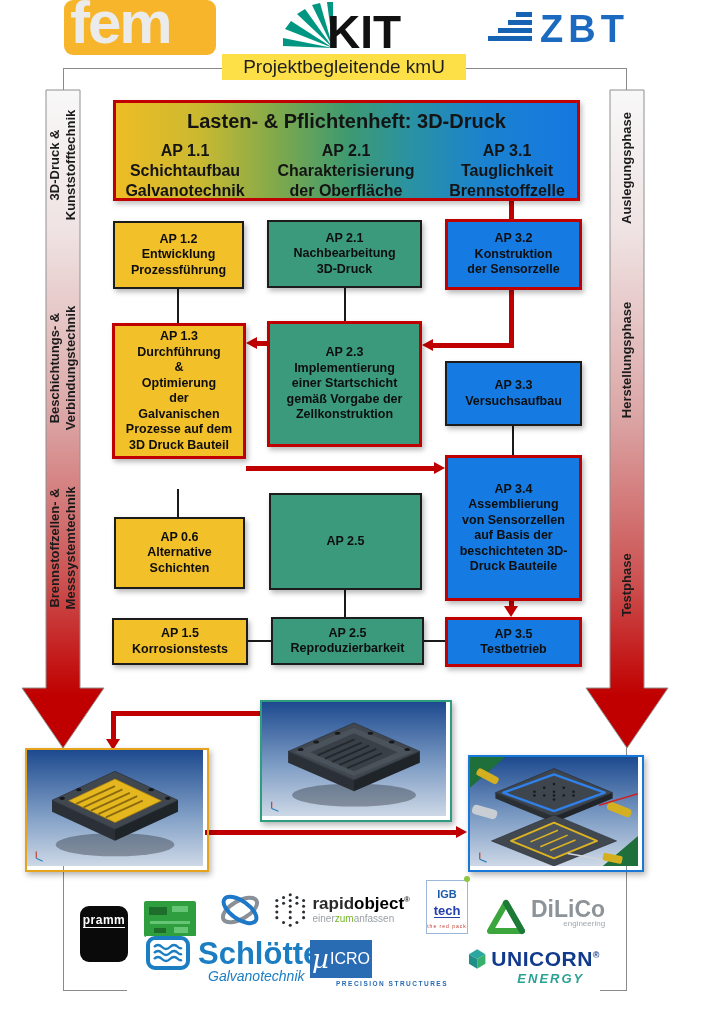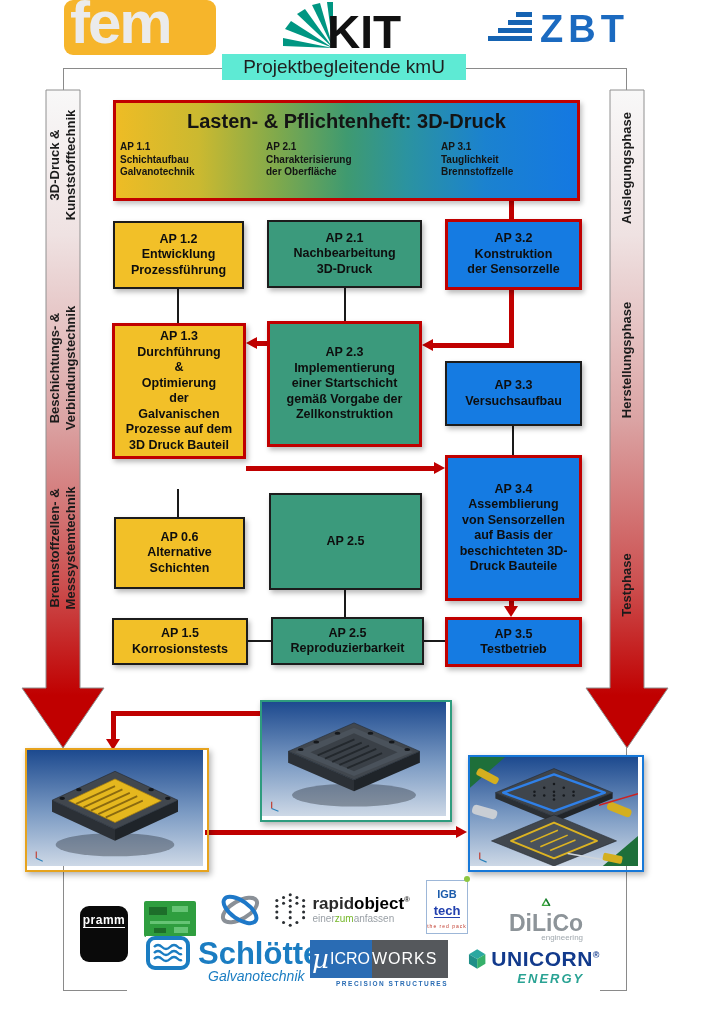--- a/index.html
+++ b/index.html
@@ -1,38 +1,38 @@
 <!DOCTYPE html>
 <html><head>
 <meta charset="utf-8">
 <style>
   html,body{margin:0;padding:0;background:#fff;}
   #stage{position:relative;width:701px;height:1024px;background:#fff;overflow:hidden;
          font-family:"Liberation Sans",sans-serif;}
   
   .frame{position:absolute;left:63px;top:68px;width:562px;height:921px;border:1px solid #8a8a8a;}
-  .frame-title{position:absolute;left:222px;top:54px;width:244px;height:26px;background:#5eead4;
+  .frame-title{position:absolute;left:222px;top:54px;width:244px;height:26px;background:#fde047;
     text-align:center;font-size:19px;color:#1f1f1f;line-height:26px;font-weight:500;z-index:6;}
   .white-mask{position:absolute;left:127px;top:982px;width:436px;height:14px;background:#fff;z-index:4;}
   
   .toplogo{position:absolute;}
   .fem-rect{position:absolute;inset:0;background:#f6b52b;border-radius:9px;}
   .fem-text{position:absolute;left:6px;top:-12px;font-size:60px;font-weight:bold;color:#ebebeb;
     letter-spacing:-2px;}
   
   .side-arrow{position:absolute;width:90px;height:672px;z-index:2;}
   .vlabel{position:absolute;transform:translate(-50%,-50%) rotate(-90deg);white-space:pre-line;
     text-align:center;font-size:13px;font-weight:600;color:#1b1b1b;line-height:1.2;z-index:3;}
   
   .header-box{position:absolute;left:113px;top:100px;width:461px;height:95px;box-sizing:content-box;
     border:3px solid #c00000;z-index:4;box-shadow:2px 3px 5px rgba(0,0,0,.25);
     background:linear-gradient(90deg,#eebc25 0%,#cbb930 18%,#7fa94c 35%,#3f9a70 50%,#2b93a0 63%,#1b82cf 80%,#1478e2 100%);}
   .header-title{position:absolute;left:0;right:0;top:7px;text-align:center;font-size:20px;
     font-weight:600;color:#141414;}
-  .header-item{position:absolute;top:38px;text-align:left;font-size:10px;font-weight:600;
+  .header-item{position:absolute;top:38px;text-align:center;font-size:16px;font-weight:600;
     color:#141414;line-height:1.25;}
   .hi-txt{white-space:pre-line;}
   
   .box{position:absolute;box-sizing:border-box;border:2px solid #1c1c1c;display:flex;
     flex-direction:column;align-items:center;justify-content:center;text-align:center;
     font-size:12.5px;font-weight:600;line-height:1.24;color:#0e0e0e;z-index:4;
     box-shadow:2px 3px 5px rgba(0,0,0,.28);}
   .box.red-border{border:3px solid #c00000;}
   .yellow{background:#f2c028;}
   .teal{background:#3b9a7c;}
@@ -57,21 +57,21 @@
   .rapid-wrap{display:flex;align-items:center;gap:6px;}
   .rapid-name{font-size:17px;font-weight:bold;line-height:1;}
   .rapid-tag{font-size:10px;line-height:1.4;}
   .igb-box{width:40px;height:52px;border:1px solid #9db7d8;position:relative;background:#fff;
     text-align:center;}
   .igb-l1{font-size:11px;font-weight:bold;color:#1b5bab;margin-top:8px;line-height:1.05;}
   .igb-l2{font-size:13px;font-weight:bold;color:#2240ae;line-height:1.05;border-bottom:1px solid #2240ae;
     display:inline-block;}
   .igb-tag{font-size:5px;color:#c0392b;letter-spacing:1px;margin-top:4px;}
   .igb-dot{position:absolute;right:-3px;top:-5px;width:6px;height:6px;border-radius:50%;background:#8dc63f;}
-  .dilico-wrap{display:flex;align-items:center;gap:5px;flex-direction:column;}
+  .dilico-wrap{display:flex;align-items:flex-start;gap:5px;}
   .dilico-name{font-size:23px;font-weight:bold;color:#8d9499;line-height:1;}
   .dilico-sub{font-size:8px;color:#a0a8ae;text-align:right;margin-top:-2px;}
   .schl-wrap{display:flex;align-items:center;gap:8px;}
   .schl-name{font-size:31px;font-weight:bold;color:#1b7dc2;line-height:1;}
   .schl-sub{font-size:14px;font-style:italic;color:#1b7dc2;margin:-2px 0 0 62px;}
   .mw-bar{display:flex;width:138px;height:38px;}
   .mw-left{background:#2a6cb4;color:#fff;flex:0 0 62px;display:flex;align-items:center;
     justify-content:center;font-size:16px;}
   .mw-left .mu{font-size:26px;font-style:italic;margin-right:1px;font-family:"DejaVu Serif",serif;}
   .mw-right{background:#55585c;color:#fff;flex:1;display:flex;align-items:center;
@@ -450,23 +450,20 @@
     </div>
     <div class="schl-sub">Galvanotechnik</div>
   </div>
 
   <div class="plogo" style="left:310px;top:940px;width:138px;height:52px">
     <div class="mw-bar">
       <div class="mw-left">
           <span class="mu">µ</span>
           <span>ICRO</span>
         </div>
-      <div class="mw-right">
-          <span>WORKS</span>
-        </div>
     </div>
     <div class="mw-sub">PRECISION STRUCTURES</div>
   </div>
 
   <div class="plogo uni-wrap" style="left:468px;top:948px;width:132px;height:44px">
     <svg width="19" height="22" viewBox="0 0 19 22">
       <path d="M9.5,1 L18,6 L9.5,11 L1,6 Z" fill="#2aa8a0"></path>
       <path d="M1,6 L9.5,11 L9.5,21 L1,16 Z" fill="#1f8f88"></path>
       <path d="M18,6 L9.5,11 L9.5,21 L18,16 Z" fill="#36b06a"></path>
     </svg>

